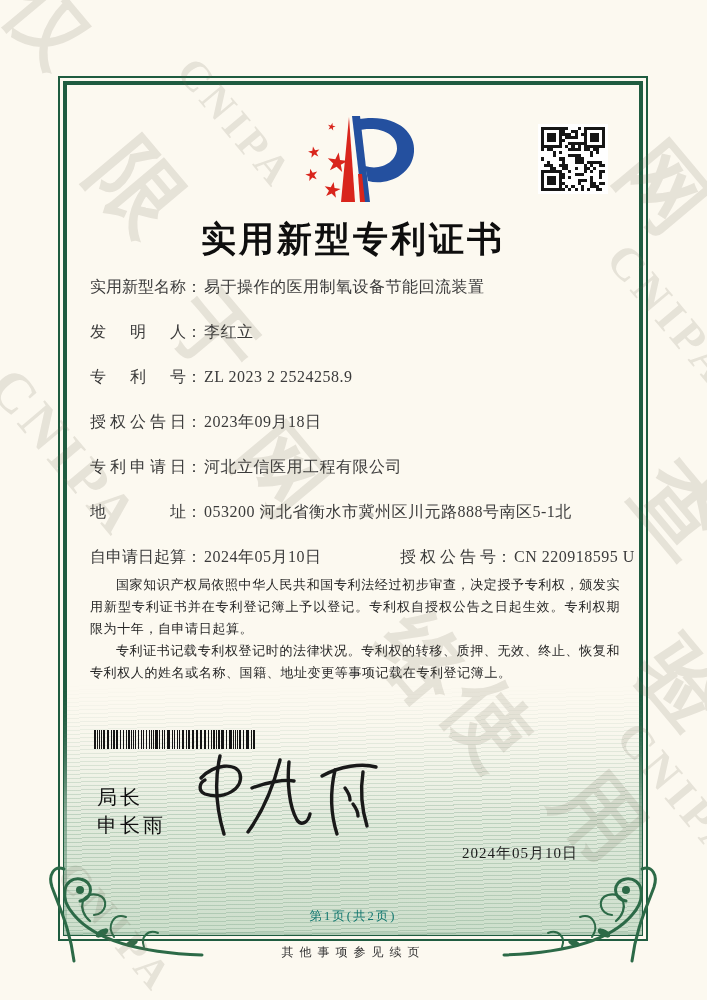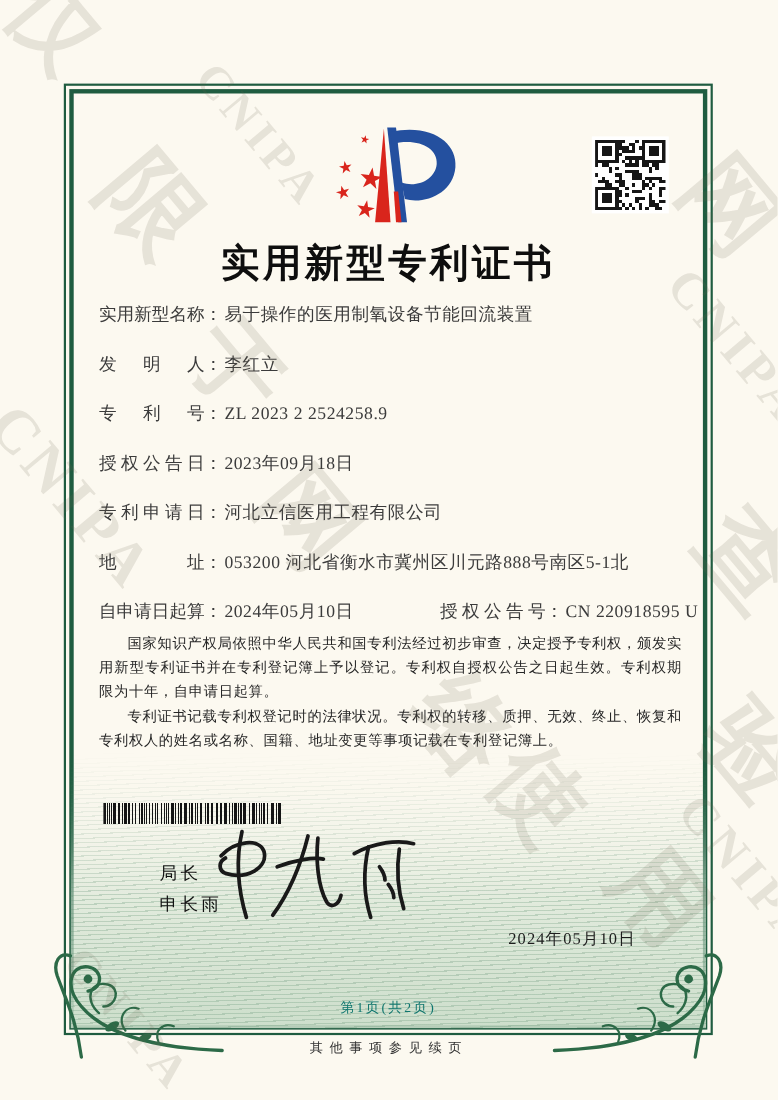--- a/index.html
+++ b/index.html
@@ -47,22 +47,22 @@
   .pair-first{width:306px;}
 
   
   .legal{position:absolute;left:30px;right:26px;top:496px;z-index:4;
          font-size:13px;line-height:22px;color:#262626;letter-spacing:0.6px;text-align:justify;}
   .legal p{margin:0;text-indent:2em;}
 
   
   .barcode{position:absolute;left:34px;top:652px;width:164px;height:19px;z-index:4;}
   .barcode svg{display:block;width:100%;height:100%;}
-  .director-label,.director-name{position:absolute;left:37px;font-size:16px;
-      letter-spacing:3px;color:#111;z-index:4;font-family:"Liberation Sans","DejaVu Sans",sans-serif;margin-left:48px;}
+  .director-label,.director-name{position:absolute;left:37px;font-size:20px;
+      letter-spacing:3px;color:#111;z-index:4;font-family:"Liberation Sans","DejaVu Sans",sans-serif;}
   .director-label{top:706px;}
   .director-name{top:734px;}
   .signature{position:absolute;left:128px;top:668px;width:200px;height:100px;z-index:4;}
   .issue-date{position:absolute;left:330px;top:766px;width:260px;text-align:center;
       font-size:15px;color:#1d1d1d;letter-spacing:1px;z-index:4;}
   .page-no{position:absolute;left:0;right:0;top:830px;text-align:center;
       font-size:12.5px;color:#0f766e;letter-spacing:2px;z-index:4;}
   .footer-note{position:absolute;left:0;right:0;top:944px;text-align:center;
       font-size:12px;color:#333;letter-spacing:6px;z-index:3;}
 </style>

